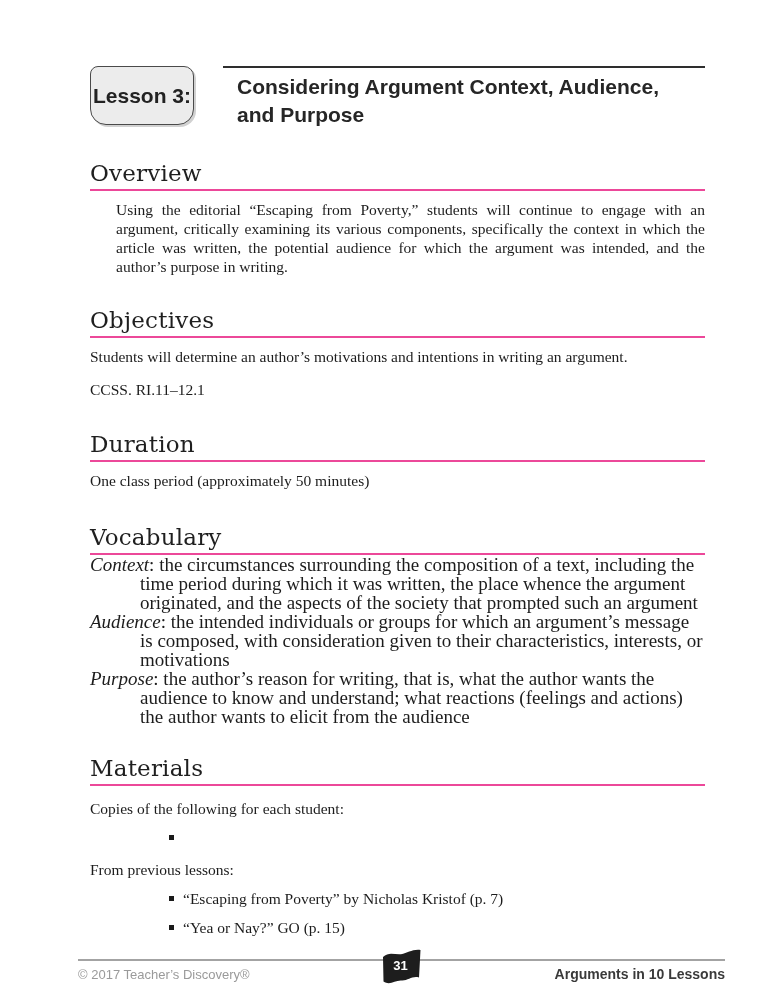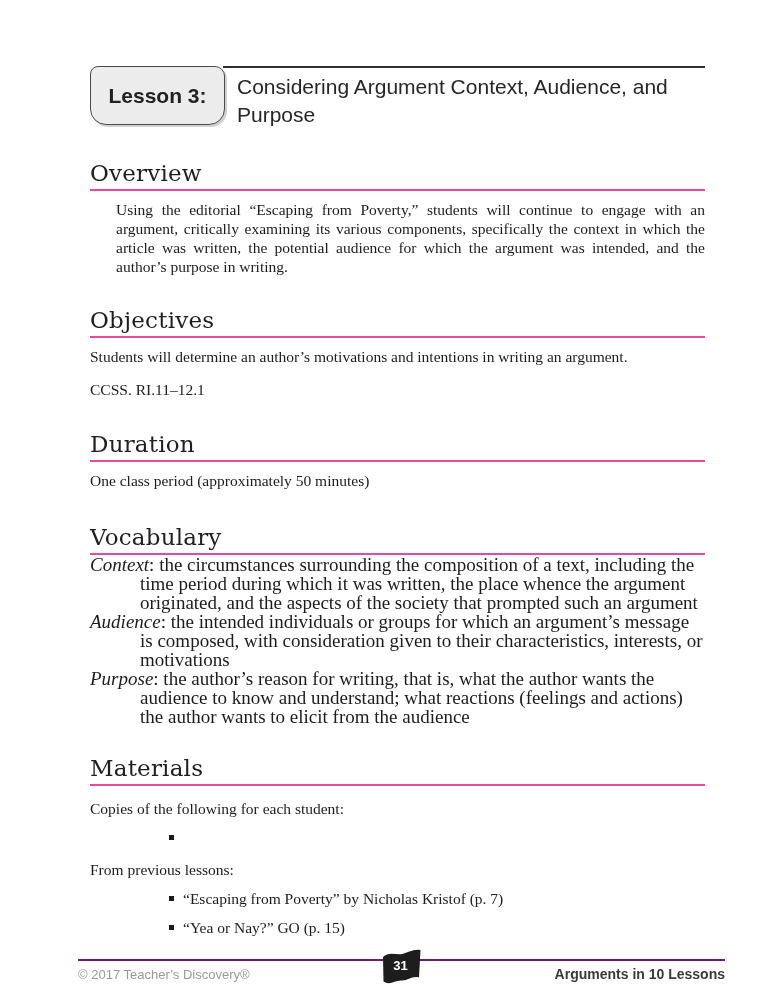--- a/index.html
+++ b/index.html
@@ -19,21 +19,21 @@
     left: 90px;
     top: 66px;
     width: 615px;
   }
 
   
   .lesson-header { position: relative; min-height: 59px; }
   .lesson-badge {
     position: absolute;
     left: 0; top: 0;
-    width: 135px; height: 59px;
+    width: 104px; height: 59px;
     background: #ececec;
     border: 1.5px solid #4a4a4a;
     border-radius: 8px 10px 16px 16px;
     box-shadow: 2px 2px 0 rgba(0,0,0,0.18);
     display: flex; align-items: center; justify-content: center;
   }
   .lesson-badge span {
     font-family: "Liberation Sans", sans-serif;
     font-weight: 600;
     font-size: 21px;
@@ -42,21 +42,21 @@
   .header-rule {
     position: absolute;
     top: 0; left: 133px; right: 0;
     border-top: 2px solid #2e2e2e;
   }
   .lesson-title {
     margin-left: 147px;
     padding-top: 7px;
     width: 462px;
     font-family: "Liberation Sans", sans-serif;
-    font-weight: normal;
+    font-weight: bold;
     font-size: 21px;
     line-height: 28px;
     color: #262626;
   }
 
   
   h2.section-heading {
     font-family: "DejaVu Serif", serif;
     font-weight: normal;
     font-size: 23px;
@@ -106,21 +106,21 @@
     margin-right: 9px;
     vertical-align: 3px;
   }
   p.list-intro { margin-top: 13px; }
 
   
   .page-footer {
     position: absolute;
     left: 78px; right: 48px;
     top: 959px;
-    border-top: 2px solid #701a75;
+    border-top: 2px solid #a3a3a3;
   }
   .footer-row {
     display: flex;
     justify-content: space-between;
     align-items: baseline;
     margin-top: 5px;
     font-family: "Liberation Sans", sans-serif;
   }
   .footer-copyright { font-size: 13px; color: #9a9a9a; }
   .footer-booktitle { font-size: 14px; font-weight: bold; color: #3a3a3a; }

